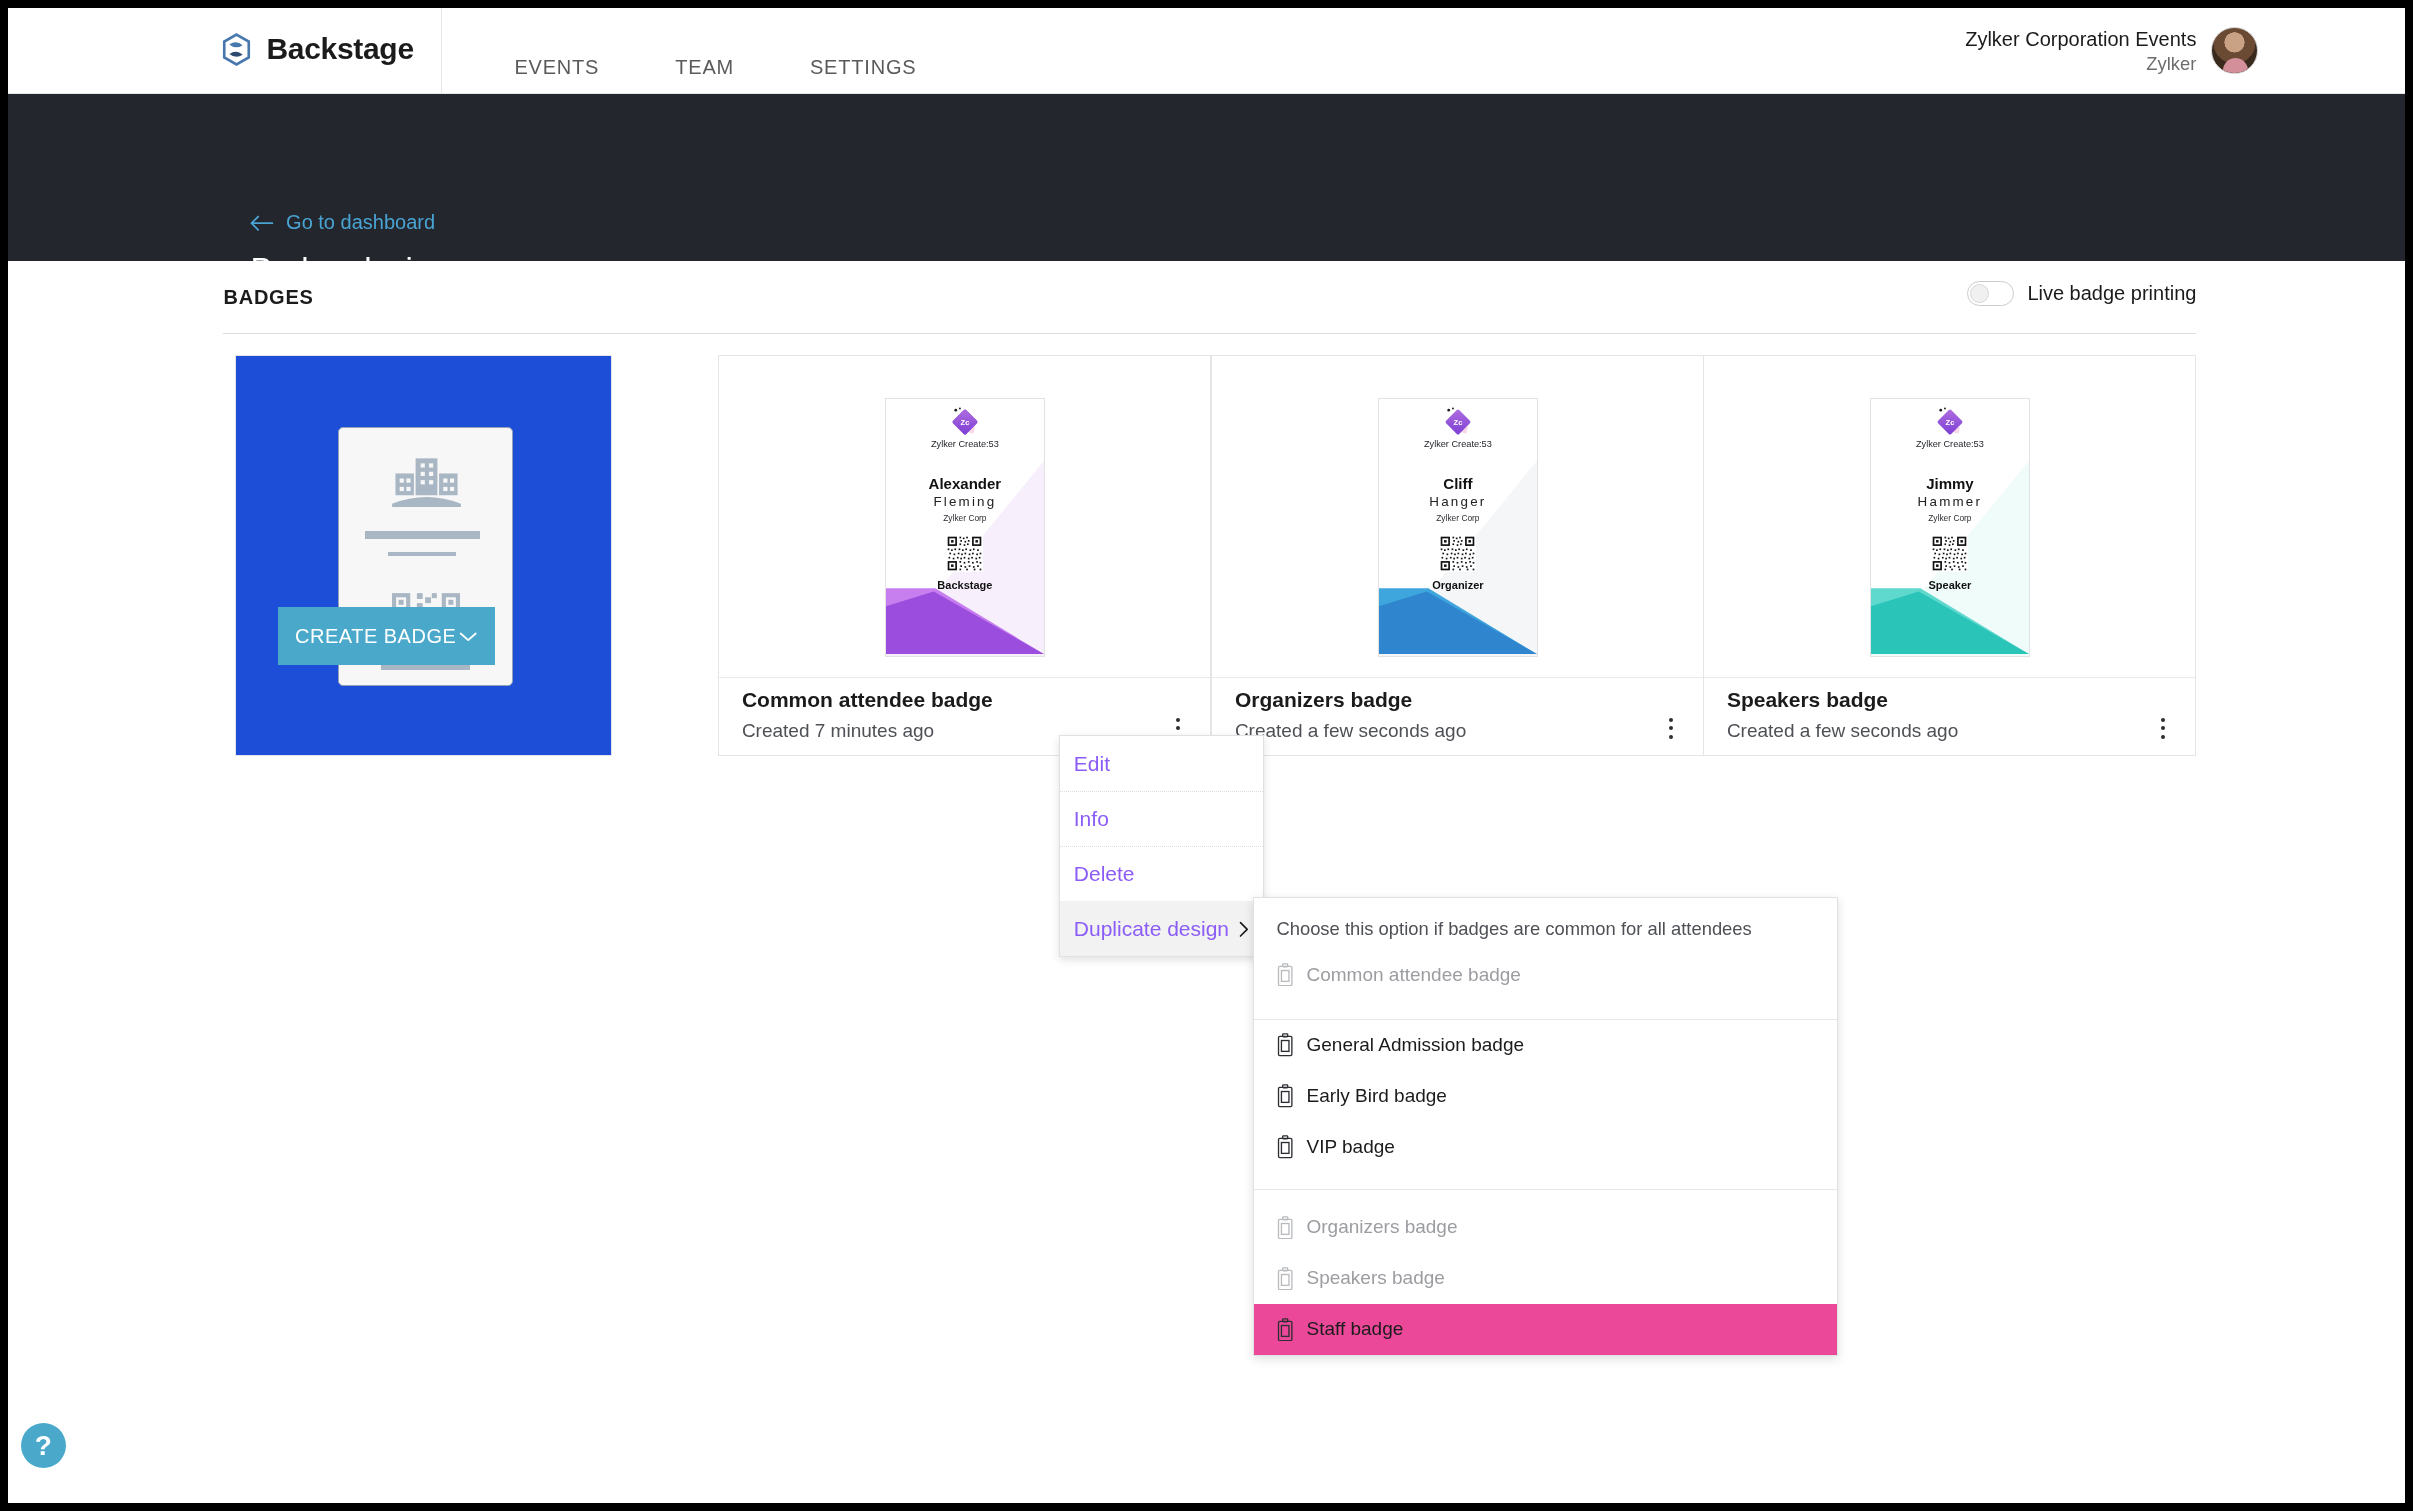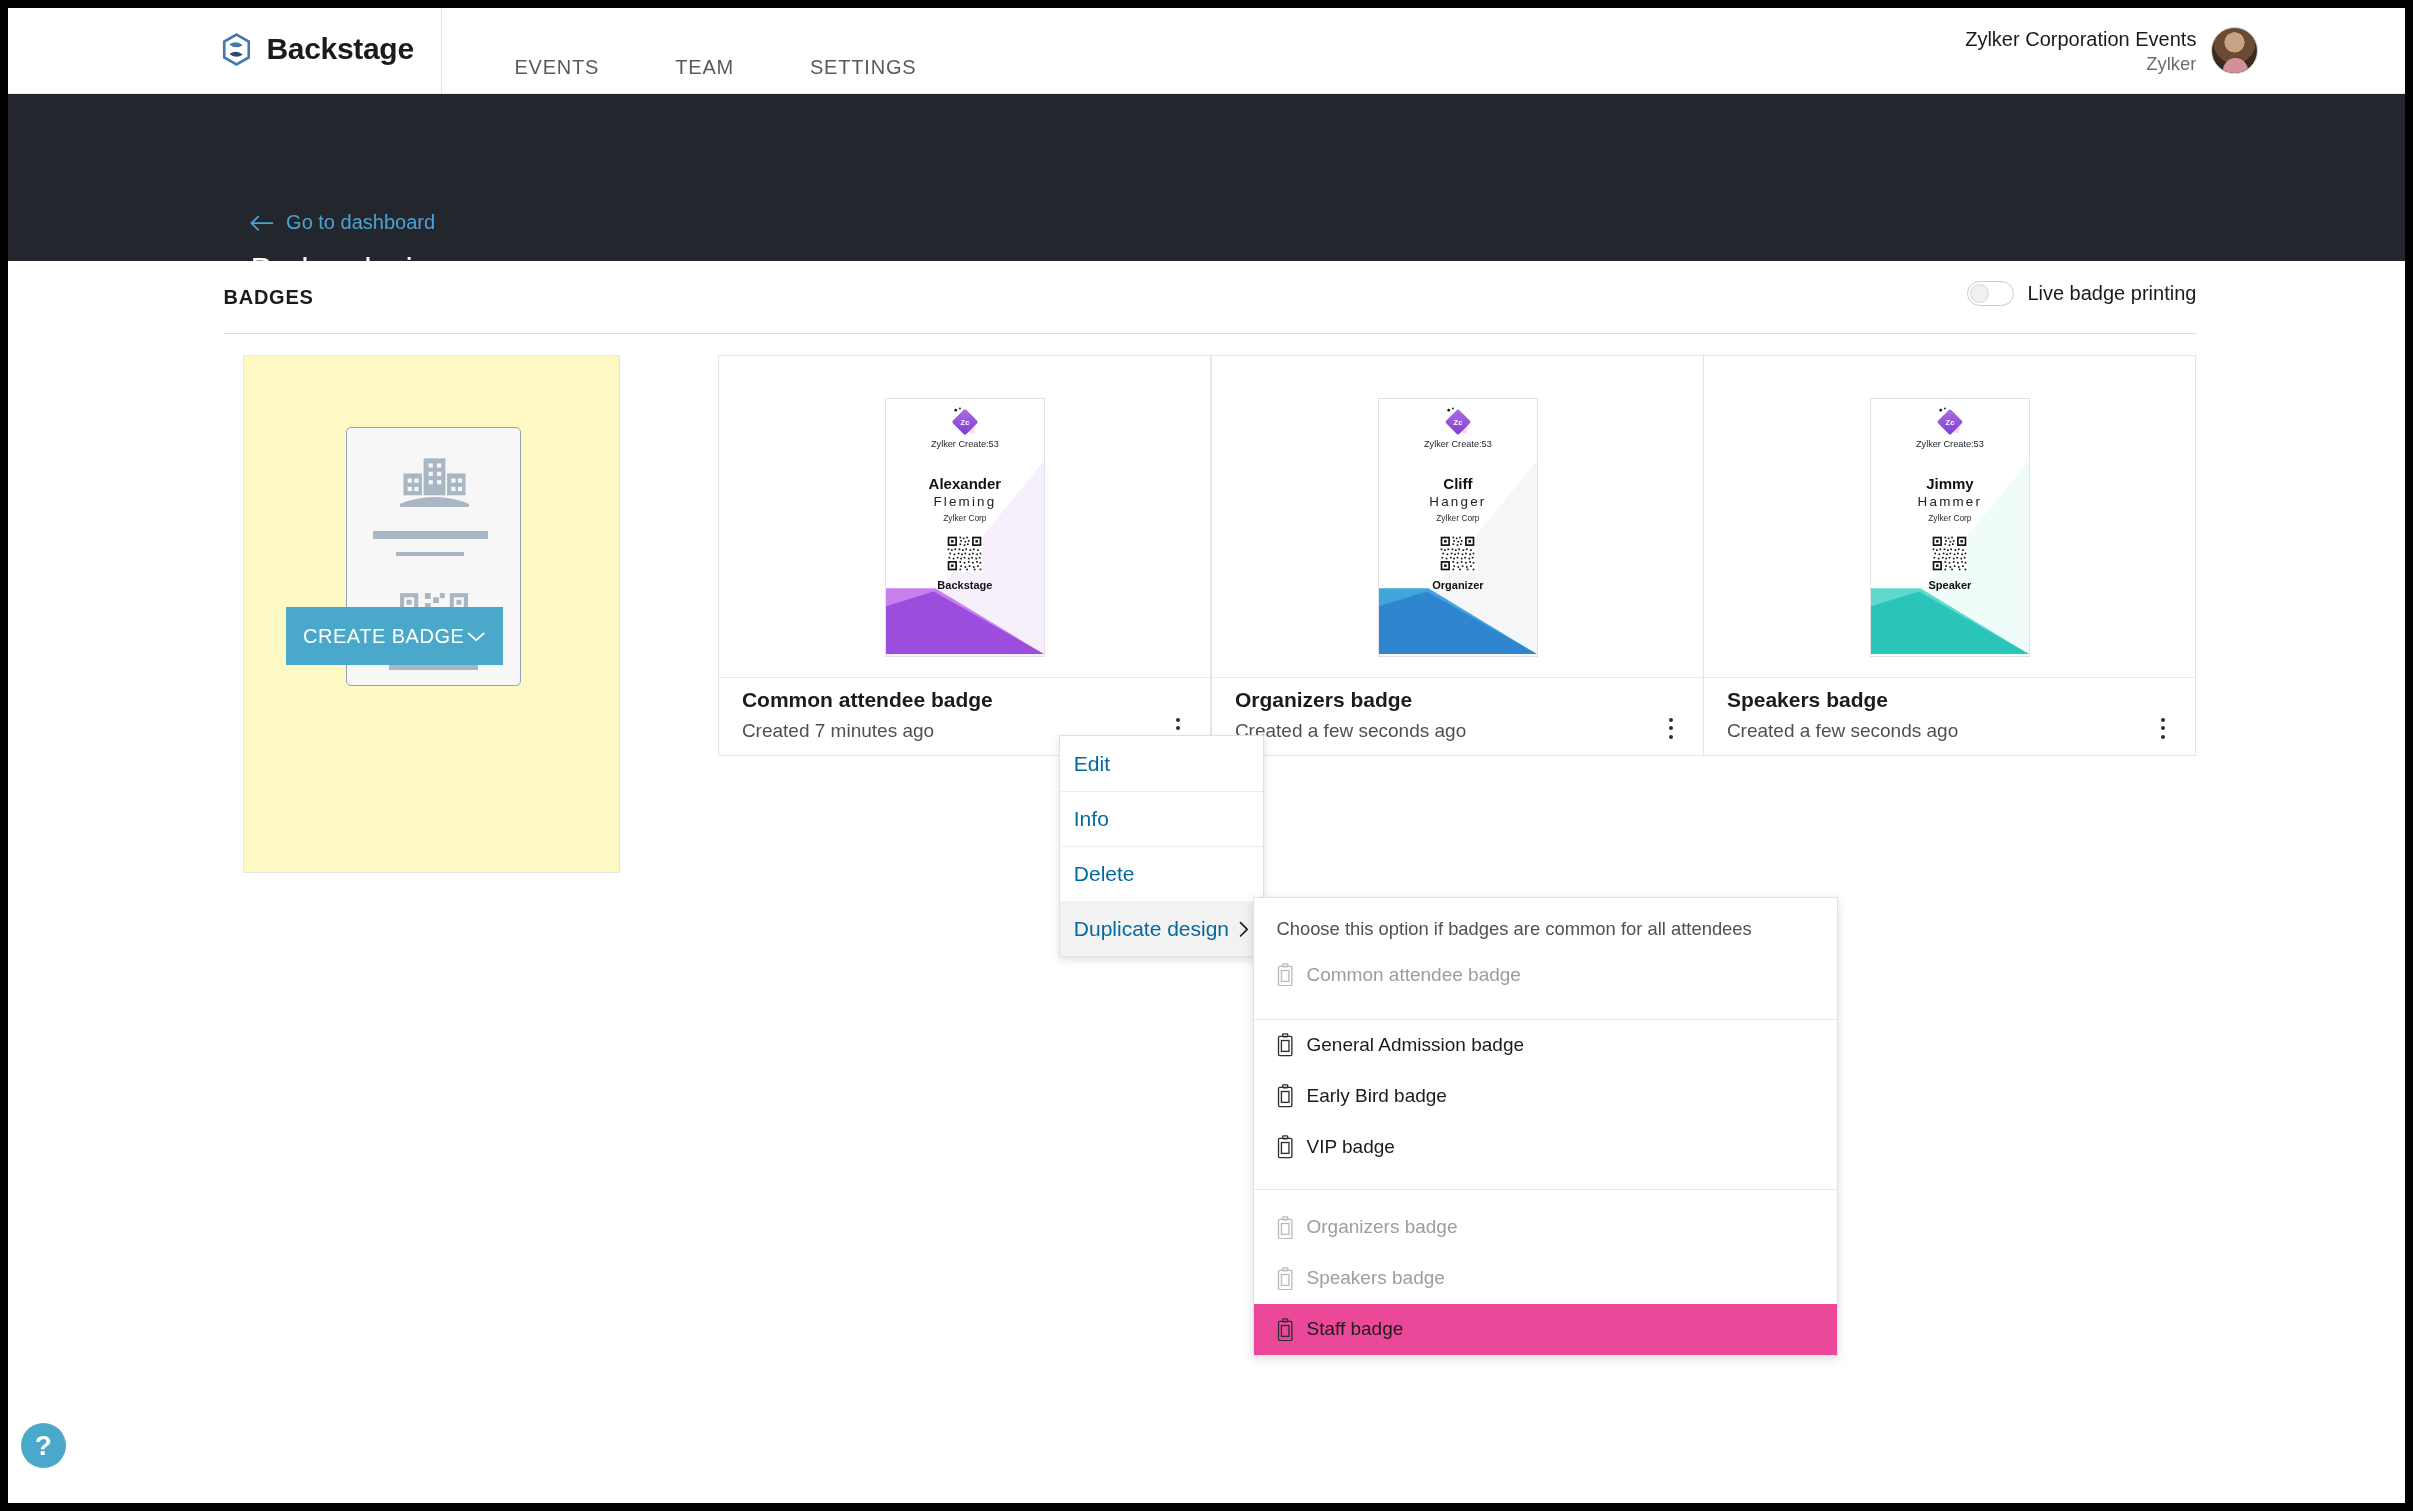--- a/index.html
+++ b/index.html
@@ -110,23 +110,23 @@
     width: 19px; height: 19px; border-radius: 50%;
     background: #f0f0f0; border: 0.8px solid #d8d8d8;
   }
   #live-print .lp-label { font-size: 20px; color: #1b1b1b; white-space: nowrap; }
 
   
   #cards { position: absolute; left: 219px; top: 347px; }
 
   
   #create-card {
-    position: absolute; left: 16px; top: 0;
-    width: 377px; height: 518px;
-    background: #fef9c3; border: 0.8px solid #e3e5e7;
+    position: absolute; left: 8px; top: 0;
+    width: 377px; height: 401px;
+    background: #1d4ed8; border: 0.8px solid #e3e5e7;
   }
   #create-ph {
     position: absolute; left: 102px; top: 71px;
     width: 175px; height: 259px;
     border: 1.7px solid #93a3b5; border-radius: 5px;
     background: #f7f7f7;
   }
   #create-ph .bld { position: absolute; left: 48px; top: 27px; }
   #create-ph .bar1 {
     position: absolute; left: 26px; top: 103px; width: 115px; height: 7.5px;
@@ -218,21 +218,21 @@
   #ctx-menu {
     position: absolute; left: 1051px; top: 727px;
     width: 205px;
     background: #ffffff;
     border: 0.8px solid #e0e1e3;
     box-shadow: 0 2.5px 8.4px rgba(0,0,0,.12);
     z-index: 40;
   }
   #ctx-menu .ctx-item {
     height: 55px; display: flex; align-items: center;
-    padding: 0 0 0 13.4px; font-size: 21px; color: #0369a1;
+    padding: 0 0 0 13.4px; font-size: 21px; color: #8b5cf6;
     cursor: pointer; position: relative;
   }
   #ctx-menu .ctx-item + .ctx-item { border-top: 0.8px dotted #dcdcdc; }
   #ctx-menu .ctx-item.active { background: #f2f2f2; border-top-color: transparent; }
   #ctx-menu .ctx-item .chev { position: absolute; right: 13.4px; top: 19px; width: 11.7px; height: 16.7px; }
 
   
   #submenu {
     position: absolute; left: 1245px; top: 889px;
     width: 585px;

